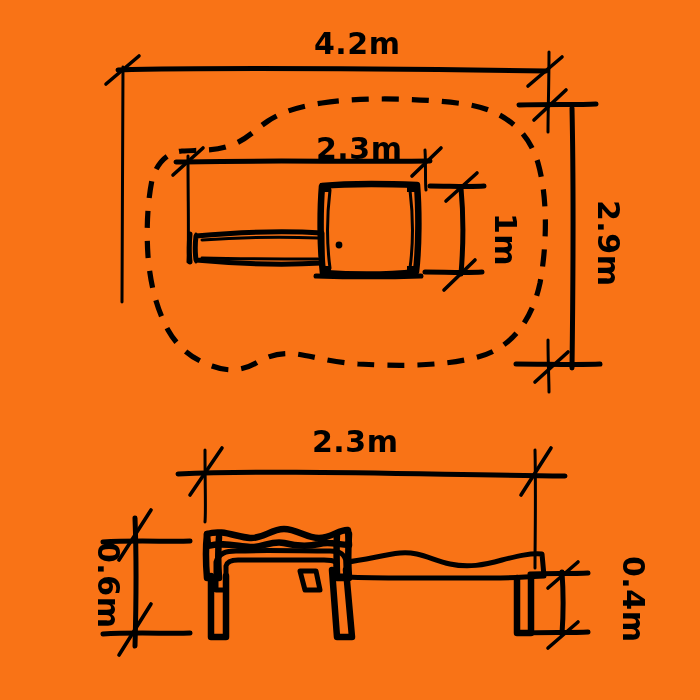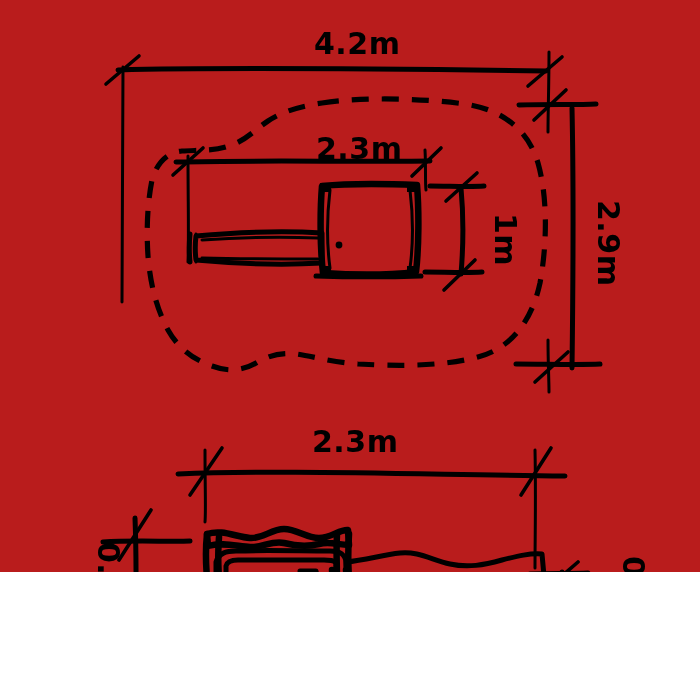--- a/index.html
+++ b/index.html
@@ -4,22 +4,22 @@
 <title>Furniture Dimension Drawing</title>
 <style>
   html, body {
     margin: 0;
     padding: 0;
     background: #ffffff;
   }
   #sheet {
     position: relative;
     width: 700px;
-    height: 572px;
-    background: #b91c1c;
+    height: 700px;
+    background: #f97316;
     overflow: hidden;
     font-family: "DejaVu Sans", sans-serif;
   }
   #sheet svg {
     position: absolute;
     left: 0;
     top: 0;
     width: 700px;
     height: 700px;
   }

